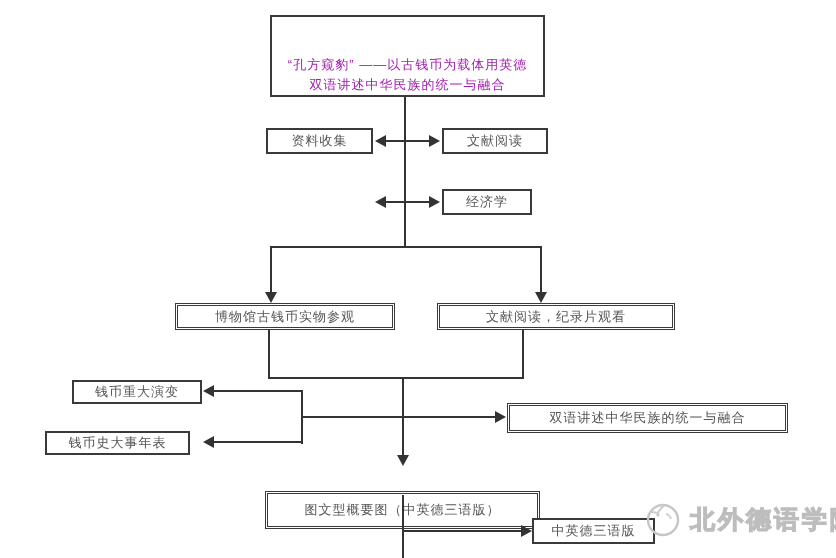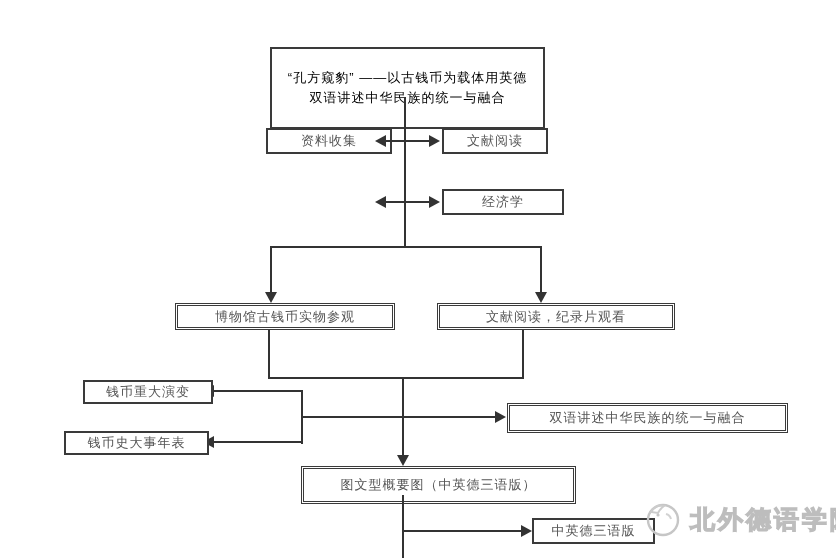--- a/index.html
+++ b/index.html
@@ -9,23 +9,23 @@
   }
   .box{
     position:absolute;box-sizing:border-box;background:#ffffff;
     border:2px solid #3a3a3a;color:#555555;
     display:flex;align-items:center;justify-content:center;
     font-size:13px;white-space:nowrap;letter-spacing:1px;
   }
   .box.dbl{border:3px double #3a3a3a;}
   .title-box{
     position:absolute;box-sizing:border-box;background:#ffffff;
-    border:2px solid #3a3a3a;color:#000000;
-    display:flex;flex-direction:column;align-items:center;justify-content:center;
-    font-size:13px;line-height:20px;letter-spacing:1px;text-align:center;margin-top:32px;
+    border:2px solid #3a3a3a;color:#a21caf;
+    display:flex;flex-direction:column;align-items:center;justify-content:flex-end;
+    font-size:13px;line-height:20px;letter-spacing:1px;text-align:center;
   }
   .hline{position:absolute;height:2px;background:#333333;}
   .vline{position:absolute;width:2px;background:#333333;}
   .arr{position:absolute;width:0;height:0;}
   .arr.left {border-top:6px solid transparent;border-bottom:6px solid transparent;border-right:11px solid #333333;}
   .arr.right{border-top:6px solid transparent;border-bottom:6px solid transparent;border-left:11px solid #333333;}
   .arr.down {border-left:6px solid transparent;border-right:6px solid transparent;border-top:11px solid #333333;}
   #watermark{
     position:absolute;left:644px;top:500px;display:flex;align-items:center;
   }
@@ -40,31 +40,31 @@
 
 <div id="canvas">
 
   <div class="title-box" style="left:270px;top:15px;width:275px;height:82px;">
     <div>“孔方窥豹” ——以古钱币为载体用英德</div>
     <div>双语讲述中华民族的统一与融合</div>
   </div>
 
   <div class="vline" style="left:404px;top:97px;height:151px;"></div>
 
-  <div class="box" style="left:266px;top:128px;width:126px;height:26px;">
+  <div class="box" style="left:266px;top:128px;width:107px;height:26px;">
     <span>资料收集</span>
   </div>
   <div class="box" style="left:442px;top:128px;width:106px;height:26px;">
     <span>文献阅读</span>
   </div>
   <div class="hline" style="left:384px;top:140px;width:47px;"></div>
   <div class="arr left" style="left:375px;top:135px;"></div>
   <div class="arr right" style="left:429px;top:135px;"></div>
 
-  <div class="box" style="left:442px;top:189px;width:122px;height:26px;">
+  <div class="box" style="left:442px;top:189px;width:90px;height:26px;">
     <span>经济学</span>
   </div>
   <div class="hline" style="left:384px;top:201px;width:47px;"></div>
   <div class="arr left" style="left:375px;top:196px;"></div>
   <div class="arr right" style="left:429px;top:196px;"></div>
 
   <div class="hline" style="left:270px;top:246px;width:272px;"></div>
   <div class="vline" style="left:270px;top:246px;height:47px;"></div>
   <div class="vline" style="left:540px;top:246px;height:47px;"></div>
   <div class="arr down" style="left:265px;top:292px;"></div>
@@ -82,34 +82,34 @@
   <div class="hline" style="left:268px;top:377px;width:256px;"></div>
   <div class="vline" style="left:402px;top:377px;height:80px;"></div>
   <div class="arr down" style="left:397px;top:455px;"></div>
 
   <div class="vline" style="left:301px;top:391px;height:53px;"></div>
   <div class="hline" style="left:213px;top:390px;width:90px;"></div>
   <div class="arr left" style="left:203px;top:385px;"></div>
   <div class="hline" style="left:213px;top:441px;width:90px;"></div>
   <div class="arr left" style="left:203px;top:436px;"></div>
 
-  <div class="box" style="left:72px;top:380px;width:130px;height:24px;margin-left:11px;">
+  <div class="box" style="left:72px;top:380px;width:130px;height:24px;">
     <span>钱币重大演变</span>
   </div>
-  <div class="box" style="left:64px;top:431px;width:145px;height:24px;">
+  <div class="box" style="left:45px;top:431px;width:145px;height:24px;">
     <span>钱币史大事年表</span>
   </div>
 
   <div class="hline" style="left:302px;top:416px;width:194px;"></div>
   <div class="arr right" style="left:495px;top:411px;"></div>
   <div class="box dbl" style="left:507px;top:403px;width:281px;height:30px;">
     <span>双语讲述中华民族的统一与融合</span>
   </div>
 
-  <div class="box dbl" style="left:265px;top:466px;width:275px;height:38px;margin-left:36px;">
+  <div class="box dbl" style="left:265px;top:491px;width:275px;height:38px;">
     <span>图文型概要图（中英德三语版）</span>
   </div>
 
   <div class="vline" style="left:402px;top:495px;height:63px;"></div>
   <div class="hline" style="left:403px;top:530px;width:118px;"></div>
   <div class="arr right" style="left:521px;top:525px;"></div>
   <div class="box" style="left:532px;top:518px;width:123px;height:26px;">
     <span>中英德三语版</span>
   </div>
 

